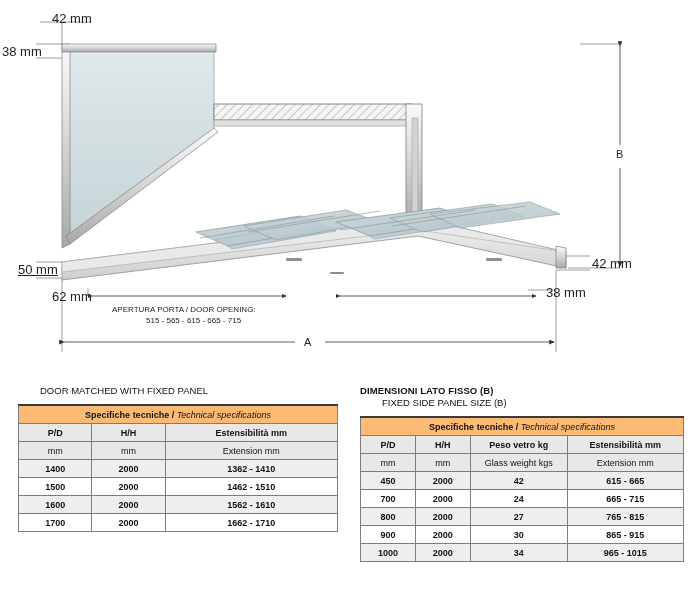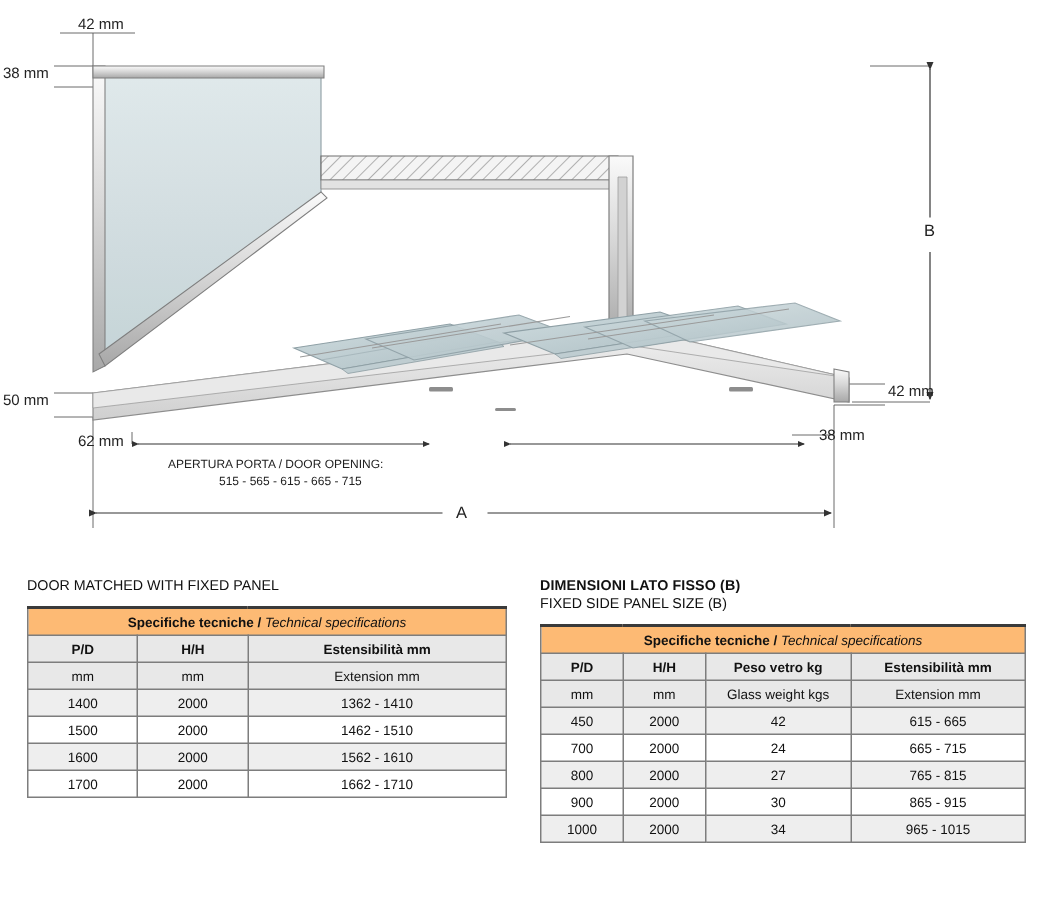--- a/index.html
+++ b/index.html
@@ -9,21 +9,21 @@
     font-family:"Liberation Sans", sans-serif;
     color:#1a1a1a;
     position:relative;
     overflow:hidden;
   }
   .diagram{
     position:absolute;left:0;top:0;width:700px;height:380px;
   }
   .dim-label{
     position:absolute;
-    font-size:10px;
+    font-size:13px;
     color:#222;
     white-space:nowrap;
     font-family:"Liberation Sans", sans-serif;
   }
   .big-letter{
     position:absolute;
     font-size:11px;
     color:#222;
   }
   .open-text{
@@ -40,32 +40,32 @@
     position:absolute;left:0;top:385px;width:700px;height:221px;
   }
   .tbl-block{position:absolute;top:0;}
   .tbl-left{left:18px;width:320px;}
   .tbl-right{left:360px;width:324px;}
   .tbl-title{
     font-size:9.5px;font-weight:bold;color:#111;line-height:12px;
     letter-spacing:0.1px;
   }
   .tbl-sub{
-    font-size:9.5px;color:#111;line-height:12px;margin-bottom:7px;
+    font-size:9.5px;color:#111;line-height:12px;margin-bottom:7px;margin-left:22px;
   }
   table{
     border-collapse:collapse;width:100%;
     font-size:9px;
   }
   table td,table th{
     border:1px solid #7d7d7d;
     text-align:center;
     padding:0;
     height:17px;
-    font-weight:normal;
+    font-weight:bold;
     color:#111;
   }
   .hdr-dark{
     background:#fdba74;
     font-weight:bold;
     font-size:9px;
     border:1px solid #7d7d7d;
     border-top:2px solid #3a3a3a;
     border-bottom:1px solid #7d7d7d;
   }
@@ -200,21 +200,21 @@
       <rect x="486" y="258" width="16" height="3" rx="1"></rect>
       <rect x="330" y="272" width="14" height="2" rx="1"></rect>
     </g>
 
     <polygon points="556,246 566,248 566,268 556,268" fill="url(#frameGrad)" stroke="#7e7e7e" stroke-width="0.7"></polygon>
   </svg>
 
   
   <div class="dim-label" style="left:52px;top:11px;">42 mm</div>
   <div class="dim-label" style="left:2px;top:44px;">38 mm</div>
-  <div class="dim-label" style="left:2px;top:262px;">50 mm</div>
+  <div class="dim-label" style="left:18px;top:262px;text-decoration:underline;">50 mm</div>
   <div class="dim-label" style="left:52px;top:289px;">62 mm</div>
   <div class="dim-label" style="left:592px;top:256px;">42 mm</div>
   <div class="dim-label" style="left:546px;top:285px;">38 mm</div>
 
   <div class="big-letter" style="left:616px;top:148px;">B</div>
   <div class="big-letter" style="left:304px;top:336px;">A</div>
 
   <div class="open-text" style="left:112px;top:304px;">APERTURA PORTA / DOOR OPENING:</div>
   <div class="open-text" style="left:146px;top:315px;">515 - 565 - 615 - 665 - 715</div>
 </div>

